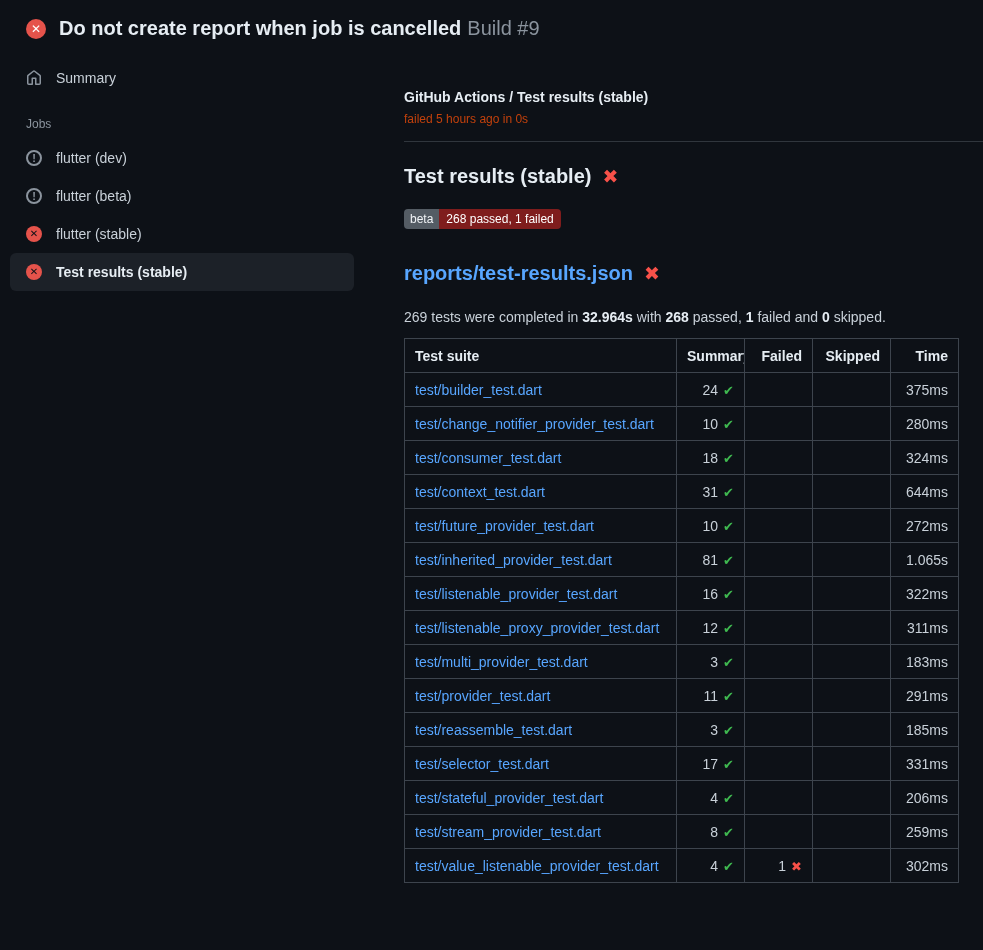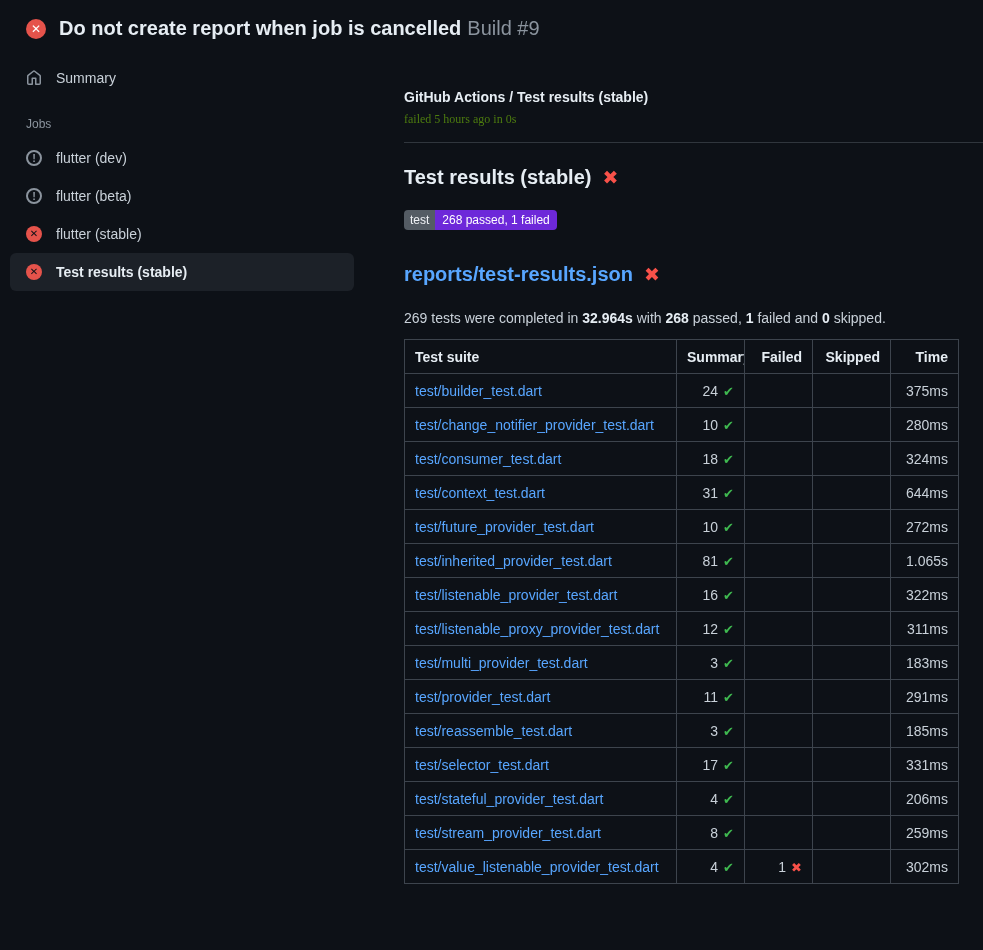--- a/index.html
+++ b/index.html
@@ -115,22 +115,21 @@
     margin-left: 38px;
   }
   .breadcrumb {
     font-size: 14px;
     font-weight: 700;
     color: #e6edf3;
   }
   .status-line {
     margin-top: 7px;
     font-size: 12px;
-    color: #4d7c0f;
-    font-family: Liberation Serif, serif;
+    color: #c2410c;
   }
   .divider {
     margin-top: 15px;
     border-bottom: 1px solid #30363d;
   }
   .section-heading {
     margin-top: 23px;
     display: flex;
     align-items: center;
     gap: 11px;
@@ -145,21 +144,21 @@
     border-radius: 4px;
     overflow: hidden;
     line-height: 1;
   }
   .badge .badge-label {
     background: #545c64;
     color: #f0f3f6;
     padding: 4px 6px;
   }
   .badge .badge-value {
-    background: #6d28d9;
+    background: #7f1d1d;
     color: #ffffff;
     padding: 4px 7px;
   }
   .report-heading {
     margin-top: 33px;
     display: flex;
     align-items: center;
     gap: 11px;
     font-size: 20px;
     font-weight: 700;
@@ -249,21 +248,21 @@
     <div class="breadcrumb">GitHub Actions / Test results (stable)</div>
     <div class="status-line">failed 5 hours ago in 0s</div>
     <div class="divider"></div>
 
     <div class="section-heading">
       <span>Test results (stable)</span>
       <span class="heading-x">✖</span>
     </div>
 
     <div class="badge">
-      <span class="badge-label">test</span>
+      <span class="badge-label">beta</span>
       <span class="badge-value">268 passed, 1 failed</span>
     </div>
 
     <div class="report-heading">
       <a href="#">reports/test-results.json</a>
       <span class="heading-x">✖</span>
     </div>
 
     <div class="summary-line">
       <span>269 tests were completed in </span><span class="b">32.964s</span><span> with </span><span class="b">268</span><span> passed, </span><span class="b">1</span><span> failed and </span><span class="b">0</span><span> skipped.</span>

